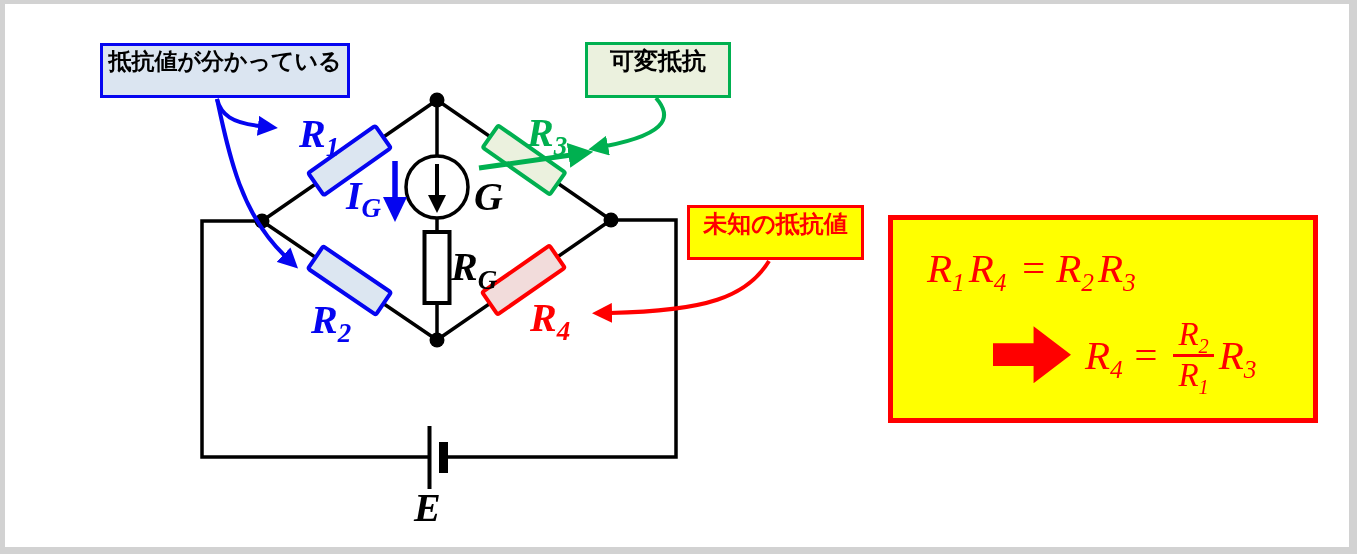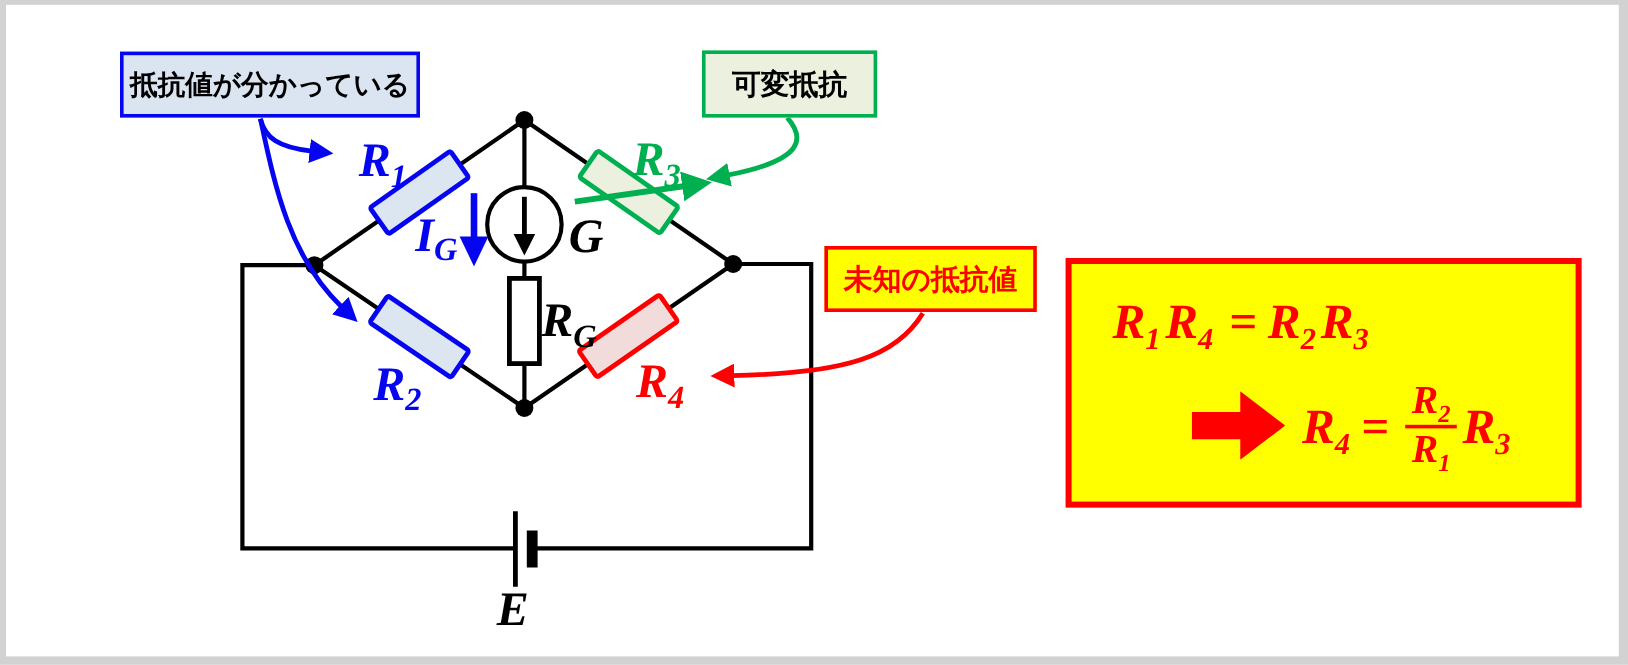--- a/index.html
+++ b/index.html
@@ -10,34 +10,34 @@
   }
   .canvas {
     position:absolute; left:5px; top:4px; right:8px; bottom:7px;
     background:#ffffff;
   }
   .stage > svg { position:absolute; left:0; top:0; }
 
   
   .callout {
     position:absolute; box-sizing:border-box;
-    display:flex; align-items:center; justify-content:center;
+    display:flex; justify-content:center;
     font-weight:bold; white-space:nowrap;
     font-family:Liberation Serif, serif;
   }
   .callout-known    { left:100px; top:43px;  width:250px; height:55px; background:#dbe5f1; border:3px solid #0505f0; color:#000; font-size:23px; }
   .callout-variable { left:585px; top:42px;  width:146px; height:56px; background:#ebf1de; border:3px solid #00b050; color:#000; font-size:24px; }
   .callout-unknown  { left:687px; top:205px; width:177px; height:55px; background:#ffff00; border:3px solid #ff0000; color:#ff0000; font-size:24px; }
 
   
   .eq-box {
     position:absolute; left:888px; top:215px; width:430px; height:208px;
     box-sizing:border-box; background:#ffff00; border:5px solid #ff0000;
     color:#ff0000; font-family:"Liberation Serif", serif;
-    font-style:italic; font-weight:bold;
+    font-style:italic; font-weight:normal;
   }
   .eq1 { position:absolute; left:34px; top:24px; font-size:41px; white-space:nowrap; }
   .eq1 .term { margin-right:4px; }
   .eq-box sub { font-size:0.62em; line-height:0; }
   .eq2 { position:absolute; left:100px; top:97px; display:flex; align-items:center; font-size:41px; white-space:nowrap; }
   .imp-arrow {
     width:78px; height:57px; background:#ff0000; margin-right:14px; flex:none;
     clip-path:polygon(0 30%, 52% 30%, 52% 0, 100% 50%, 52% 100%, 52% 70%, 0 70%);
   }
   .eqsign { margin:0 9px; }

